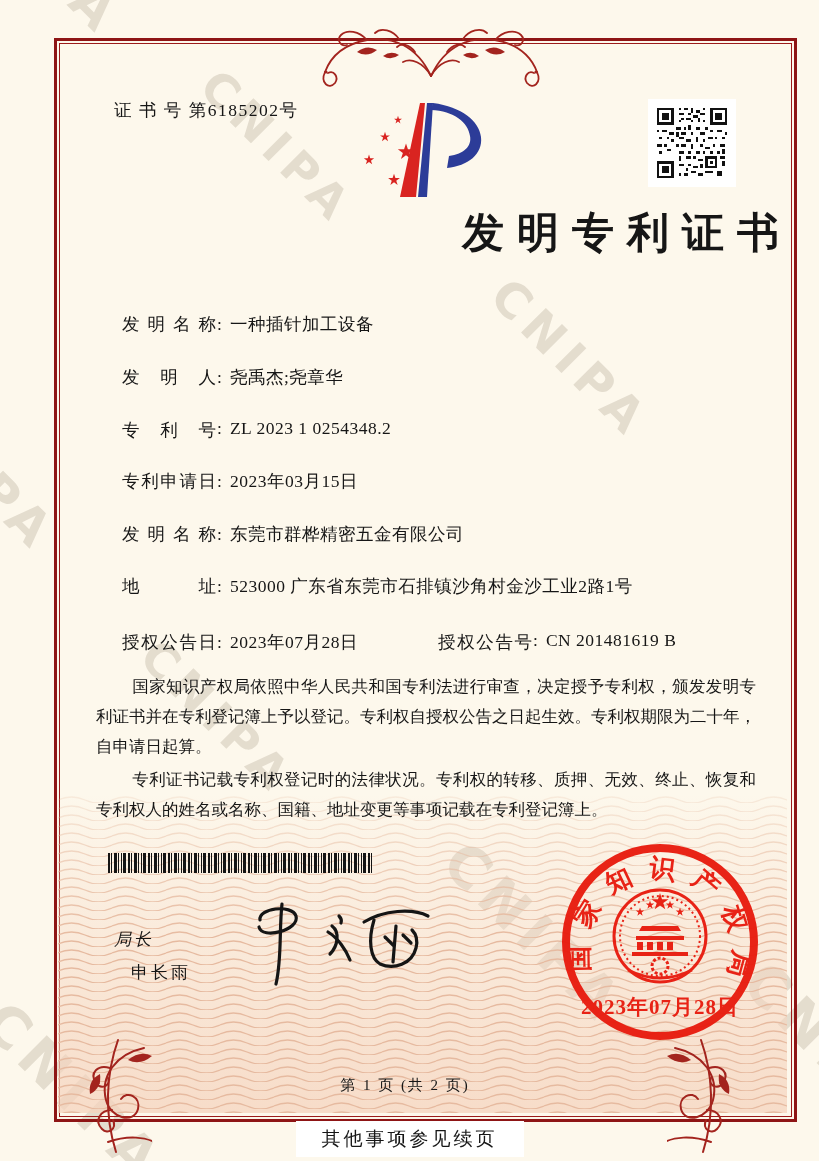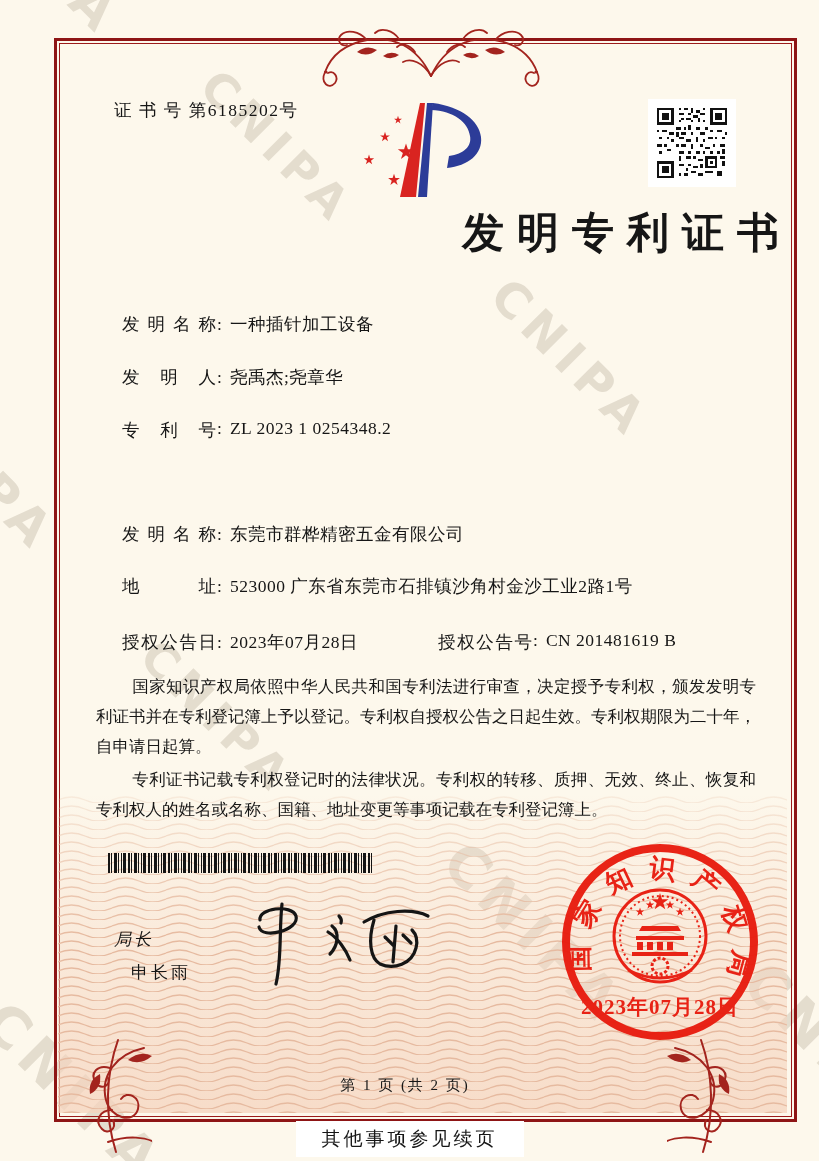--- a/index.html
+++ b/index.html
@@ -152,20 +152,23 @@
 
   <div class="r" style="top:312px">
     <span class="flabel">发明名称</span><span class="colon">:</span><span class="val">一种插针加工设备</span>
   </div>
   <div class="r" style="top:365px">
     <span class="flabel">发明人</span><span class="colon">:</span><span class="val">尧禹杰;尧章华</span>
   </div>
   <div class="r" style="top:418px">
     <span class="flabel">专利号</span><span class="colon">:</span><span class="val">ZL 2023 1 0254348.2</span>
   </div>
+  <div class="r" style="top:469px">
+    <span class="flabel">专利申请日</span><span class="colon">:</span><span class="val">2023年03月15日</span>
+  </div>
   <div class="r" style="top:522px">
     <span class="flabel">发明名称</span><span class="colon">:</span><span class="val">东莞市群桦精密五金有限公司</span>
   </div>
   <div class="r" style="top:574px">
     <span class="flabel">地址</span><span class="colon">:</span><span class="val">523000 广东省东莞市石排镇沙角村金沙工业2路1号</span>
   </div>
   <div class="r" style="top:630px">
     <span>
       <span class="flabel">授权公告日</span><span class="colon">:</span><span class="val">2023年07月28日</span>
     </span>

